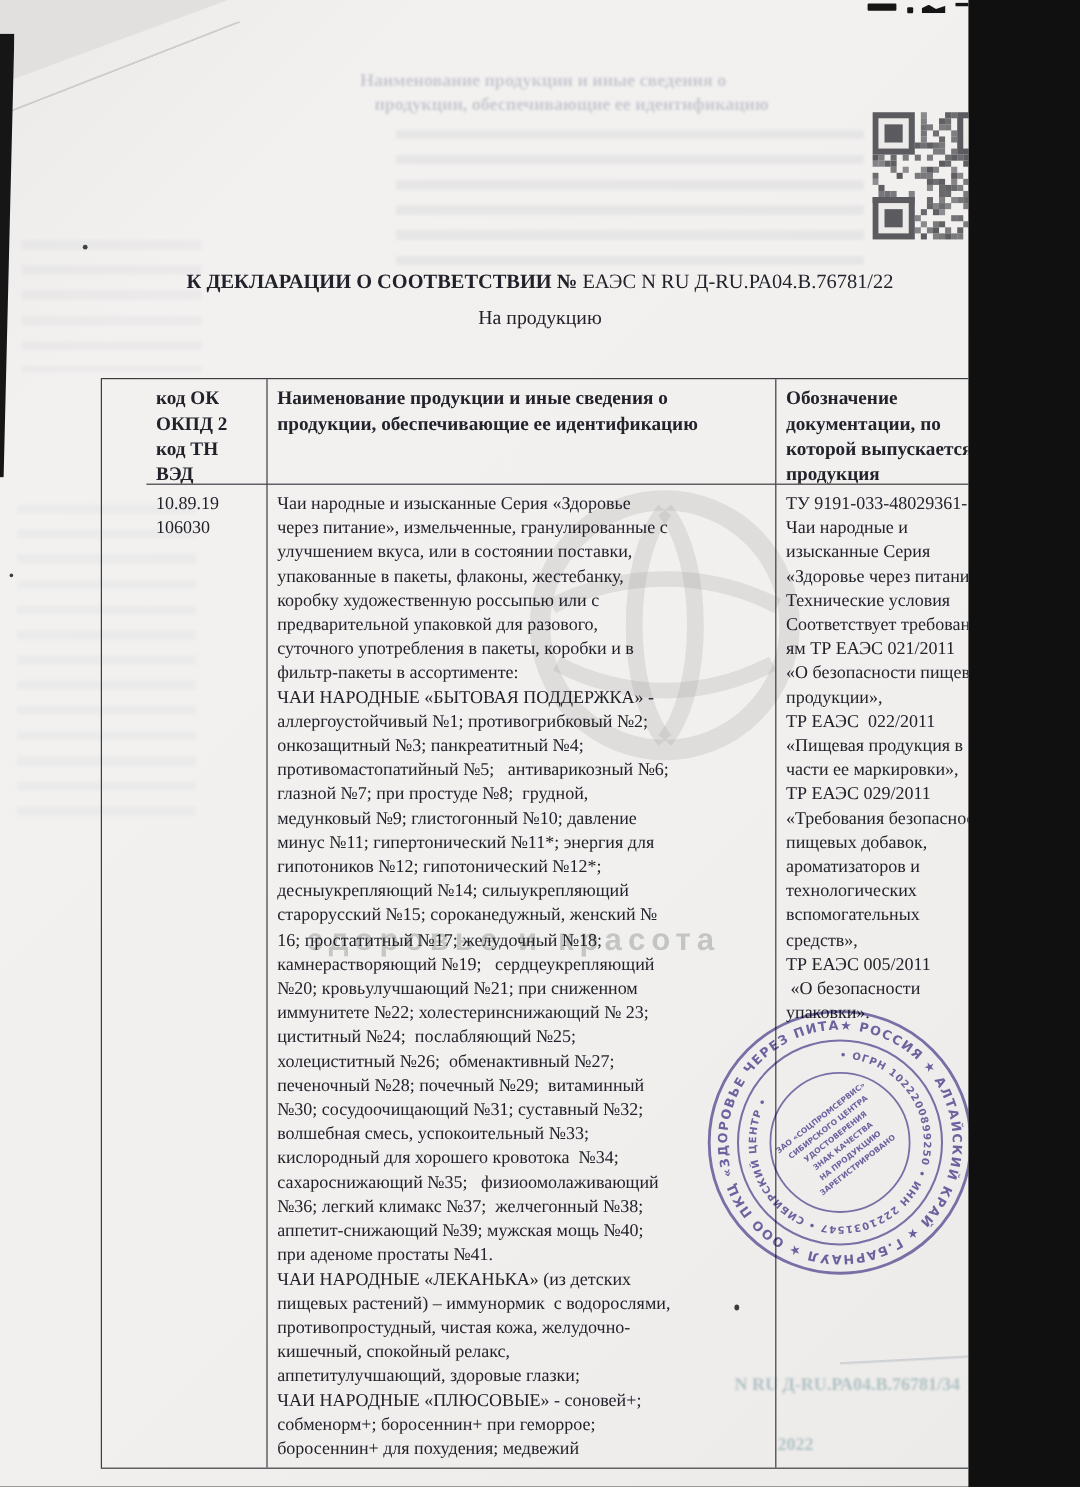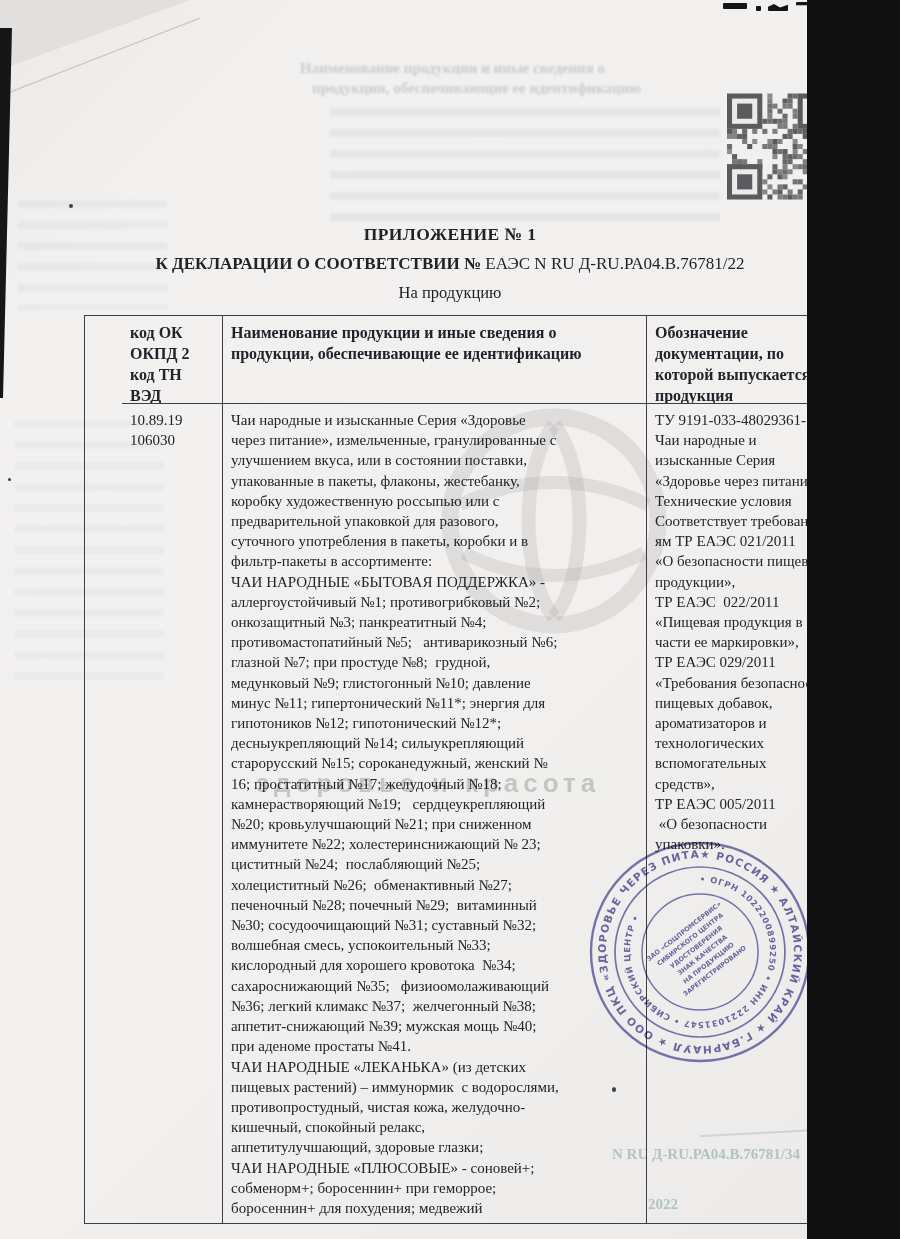--- a/index.html
+++ b/index.html
@@ -71,21 +71,20 @@
   <div class="abs ghost-smudge" style="left:330px;top:108px;width:390px;height:120px;"></div>
   <div class="abs ghost-smudge" style="left:18px;top:200px;width:150px;height:110px;opacity:.7;"></div>
   <div class="abs ghost-smudge" style="left:14px;top:420px;width:150px;height:260px;opacity:.55;"></div>
   <div class="abs ghost-teal" style="left:612px;top:1146px;font-size:15px;">N RU Д-RU.РА04.В.76781/34</div>
   <div class="abs ghost-teal" style="left:648px;top:1184px;font-size:15px;margin-top:12px;">2022</div>
   <div class="abs" style="left:700px;top:1132px;width:120px;height:2px;background:rgba(120,130,150,.25);transform:rotate(-3deg);filter:blur(.5px);"></div>
 
   <div class="abs" id="doc" style="left:0;top:0;width:900px;height:1239px;">
 
     <div class="abs" id="title-block">
-      <div class="t1">ПРИЛОЖЕНИЕ № 1</div>
       <div><span class="t2b">К ДЕКЛАРАЦИИ О СООТВЕТСТВИИ № </span><span class="t2n">ЕАЭС N RU Д-RU.РА04.В.76781/22</span></div>
       <div class="t3">На продукцию</div>
     </div>
 
     <div class="abs" id="main-table">
       <div class="cell hdr">код ОК
 ОКПД 2
 код ТН ВЭД</div>
       <div class="cell hdr">Наименование продукции и иные сведения о
 продукции, обеспечивающие ее идентификацию</div>

